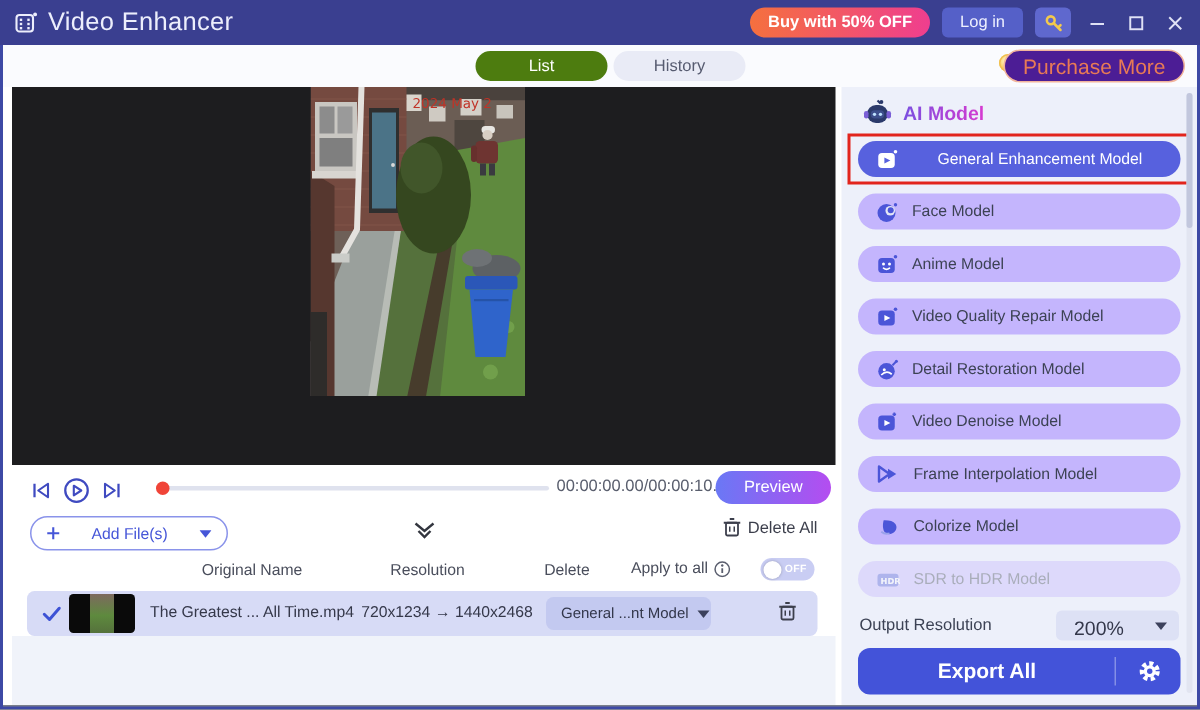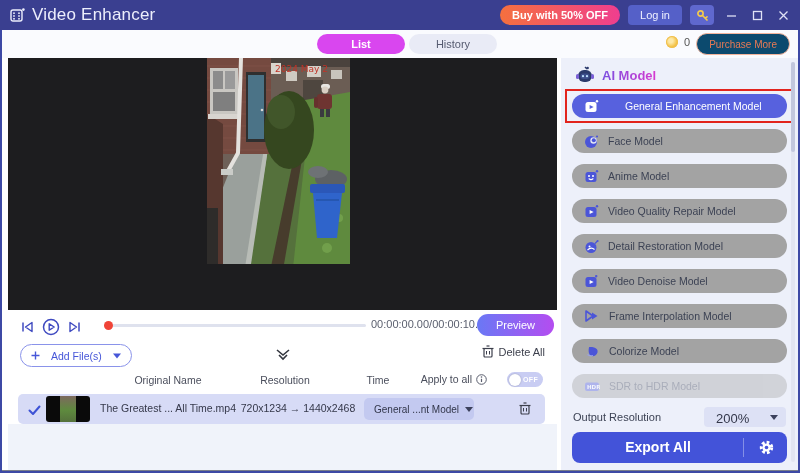--- a/index.html
+++ b/index.html
@@ -15,43 +15,43 @@
   .tb-right{position:absolute;right:8px;top:0;height:30px;display:flex;align-items:center;gap:8px;}
   .buy-btn{height:20px;padding:0 12px;border-radius:10px;display:flex;align-items:center;
     background:linear-gradient(90deg,#f5703e,#ef3e8f);color:#fff;font-size:11px;font-weight:bold;cursor:pointer;}
   .login-btn{height:20px;padding:0 12px;border-radius:4px;background:#5560c8;color:#eef0ff;font-size:11px;display:flex;align-items:center;cursor:pointer;}
   .key-btn{width:24px;height:20px;border-radius:4px;background:#5f68ce;display:flex;align-items:center;justify-content:center;cursor:pointer;}
   .win-ctl{width:18px;height:20px;display:flex;align-items:center;justify-content:center;cursor:pointer;}
   
   .toolbar{position:absolute;left:2px;top:30px;width:796px;height:28px;background:#fafbfe;}
   .tabs{position:absolute;left:315px;top:4px;display:flex;}
   .tab{width:88px;height:20px;border-radius:10px;display:flex;align-items:center;justify-content:center;font-size:11px;cursor:pointer;}
-  .tab.active{background:#d946ef;color:#fff;font-weight:bold;}
+  .tab.active{background:#4d7c0f;color:#fff;font-weight:normal;}
   .tab.inactive{background:#e9ebf6;color:#565b70;margin-left:4px;}
   .coin-area{position:absolute;right:108px;top:6px;display:flex;align-items:center;gap:6px;}
   .coin{width:12px;height:12px;border-radius:50%;background:radial-gradient(circle at 40% 40%,#fde9a8 20%,#f3c245 60%,#e2a52e);box-shadow:0 0 0 1px #f0c050 inset;}
   .coin-count{font-size:11px;color:#555;}
   .purchase-btn{position:absolute;right:8px;top:3px;height:20px;padding:0 12px;border:1px solid #f2b49c;border-radius:12px;
-    color:#e87a55;font-size:10px;display:flex;align-items:center;background:#0c4a6e;cursor:pointer;}
+    color:#e87a55;font-size:14px;display:flex;align-items:center;background:#4c1d95;cursor:pointer;}
   
   .player{position:absolute;left:8px;top:58px;width:549px;height:252px;background:#1d1d1f;overflow:hidden;}
   .video-strip{position:absolute;left:199px;top:0;width:143px;height:206px;overflow:hidden;}
   
   .controls-row{position:absolute;left:8px;top:310px;width:549px;height:32px;background:#fff;}
   .transport{position:absolute;left:12px;top:8px;display:flex;align-items:center;gap:7px;}
   .t-btn{cursor:pointer;display:flex;align-items:center;}
   .slider-track{position:absolute;left:100px;top:14px;width:258px;height:3px;background:#dfe2ee;border-radius:2px;cursor:pointer;}
   .slider-dot{position:absolute;left:-4px;top:-3px;width:9px;height:9px;border-radius:50%;background:#f04438;}
   .time-display{position:absolute;left:363px;top:8px;font-size:11px;color:#5a5f6e;}
   .preview-btn{position:absolute;left:469px;top:4px;width:77px;height:22px;border-radius:12px;
     background:linear-gradient(90deg,#6a78f5,#b44df0);color:#fff;font-size:11px;display:flex;align-items:center;justify-content:center;cursor:pointer;}
   
   .filebar{position:absolute;left:8px;top:342px;width:549px;height:26px;background:#fff;}
   .addfiles-btn{position:absolute;left:12px;top:2px;height:21px;padding:0 10px;border:1px solid #8a93ea;border-radius:12px;
-    display:flex;align-items:center;gap:11px;color:#4656d8;font-size:10.5px;background:#fff;cursor:pointer;}
+    display:flex;align-items:center;gap:21px;color:#4656d8;font-size:10.5px;background:#fff;cursor:pointer;}
   .collapse-btn{position:absolute;left:267px;top:5px;cursor:pointer;}
   .deleteall-btn{position:absolute;right:12px;top:3px;display:flex;align-items:center;gap:5px;color:#3c3f4c;font-size:11px;cursor:pointer;}
   
   .thead{position:absolute;left:18px;top:370px;width:527px;height:22px;background:#fff;font-size:10.5px;color:#4a4e5c;}
   .th-name{position:absolute;left:85px;width:130px;text-align:center;top:4px;}
   .th-res{position:absolute;left:222px;width:90px;text-align:center;top:4px;}
   .th-model{position:absolute;left:330px;width:60px;text-align:center;top:4px;}
   .apply-group{position:absolute;right:58px;top:3px;display:flex;align-items:center;gap:4px;}
   .toggle{position:absolute;right:2px;top:2px;width:36px;height:15px;border-radius:8px;background:#c9cdf3;cursor:pointer;}
   .toggle-knob{position:absolute;left:2px;top:1.5px;width:12px;height:12px;border-radius:50%;background:#fff;box-shadow:0 0 2px rgba(0,0,0,.25);}
@@ -70,21 +70,21 @@
   .row-trash{position:absolute;right:14px;top:7px;cursor:pointer;}
   .bottom-strip{position:absolute;left:8px;top:424px;width:549px;height:46px;background:#f0f3fa;}
   
   .sidebar{position:absolute;left:561px;top:58px;width:237px;height:412px;background:#edf0fa;}
   .sb-scrollbar{position:absolute;right:3px;top:4px;width:4px;height:400px;background:#e2e5f1;border-radius:2px;}
   .sb-thumb{position:absolute;right:0;top:0;width:4px;height:90px;background:#c2c7dd;border-radius:2px;cursor:pointer;}
   .sb-header{position:absolute;left:14px;top:8px;display:flex;align-items:center;gap:7px;}
   .sb-header-label{font-size:13px;font-weight:bold;background:linear-gradient(90deg,#7a4fe0,#d63ad0);
     -webkit-background-clip:text;background-clip:text;color:transparent;}
   .model-list{position:absolute;left:11px;top:36px;width:215px;}
-  .model-item{height:24px;border-radius:12px;background:#a3a3a3;display:flex;align-items:center;gap:9px;
+  .model-item{height:24px;border-radius:12px;background:#c4b5fd;display:flex;align-items:center;gap:9px;
     padding:0 0 0 12px;margin-bottom:11px;cursor:pointer;}
   .model-item .mi-label{font-size:10.5px;color:#3c4254;}
   .model-item.selected{background:#5761de;position:relative;gap:26px;}
   .model-item.selected .mi-label{color:#fff;font-size:10.5px;}
   .model-item.disabled{opacity:.38;}
   .red-annotation{position:absolute;left:-7px;top:-5px;right:-7px;bottom:-5px;border:2px solid #e2241d;pointer-events:none;}
   .mi-icon{display:flex;align-items:center;}
   .out-row{position:absolute;left:12px;top:349px;width:213px;height:20px;}
   .out-label{position:absolute;left:0;top:4px;font-size:11px;color:#3c4254;}
   .out-select{position:absolute;right:0;top:0;width:82px;height:20px;background:#dde1f5;border-radius:4px;cursor:pointer;}
@@ -266,21 +266,21 @@
           <line x1="4.5" y1="6" x2="4.5" y2="9.5" stroke="#3c3f4c" stroke-width="1"></line>
           <line x1="7.5" y1="6" x2="7.5" y2="9.5" stroke="#3c3f4c" stroke-width="1"></line>
         </svg>
       <span>Delete All</span>
     </div>
   </div>
 
   <div class="thead">
     <span class="th-name">Original Name</span>
     <span class="th-res">Resolution</span>
-    <span class="th-model">Time</span>
+    <span class="th-model">Delete</span>
     <div class="apply-group">
       <span>Apply to all</span>
       <svg width="11" height="11" viewBox="0 0 11 11">
           <circle cx="5.5" cy="5.5" r="4.8" fill="none" stroke="#5a5e6e" stroke-width="1"></circle>
           <line x1="5.5" y1="4.8" x2="5.5" y2="8" stroke="#5a5e6e" stroke-width="1.2"></line>
           <circle cx="5.5" cy="3" r=".8" fill="#5a5e6e"></circle>
         </svg>
     </div>
     <div class="toggle">
       <div class="toggle-knob"></div>

